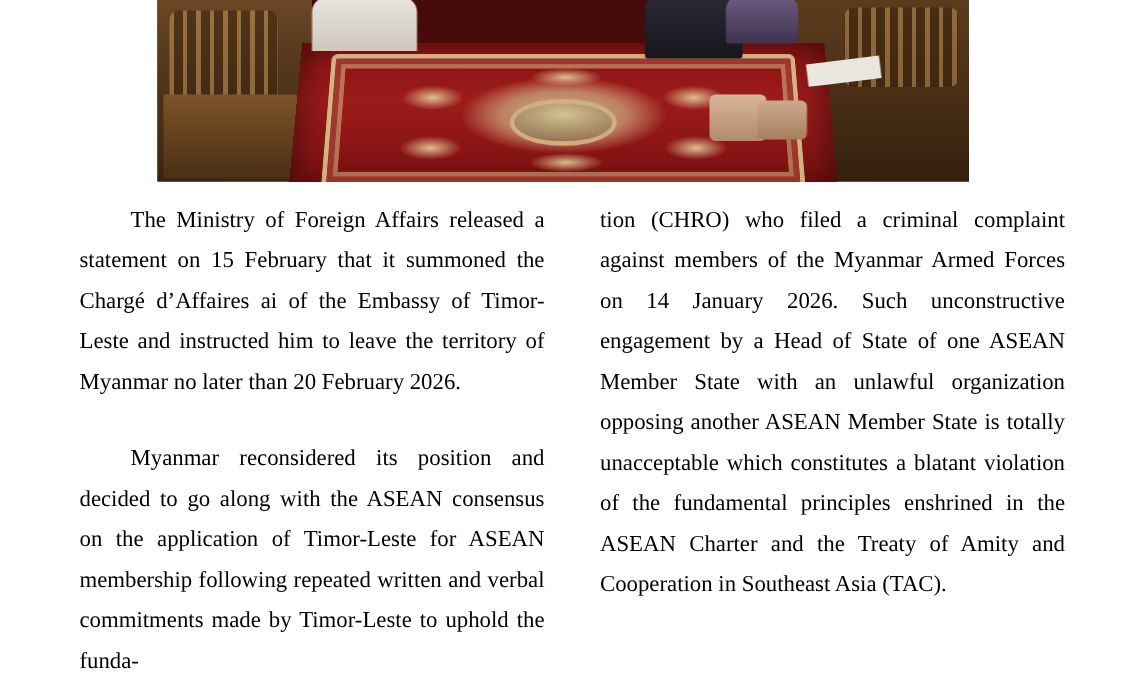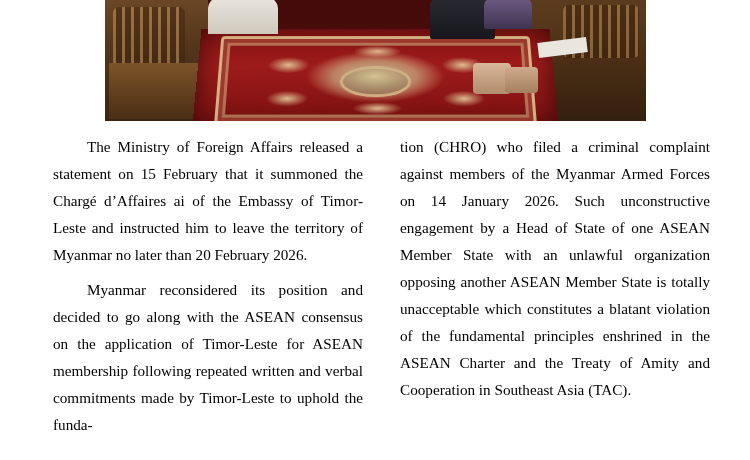--- a/index.html
+++ b/index.html
@@ -211,21 +211,21 @@
     color: #000000;
     text-align: justify;
     text-justify: inter-word;
   }
   .col-left { left: 53px; }
   .col-right { left: 400px; }
   .col p {
     margin: 0;
   }
   .col p + p {
-    margin-top: 8px;
+    margin-top: 24px;
   }
   .indent {
     text-indent: 34px;
   }
 </style>
 </head>
 <body>
 
 <div class="page">
 

